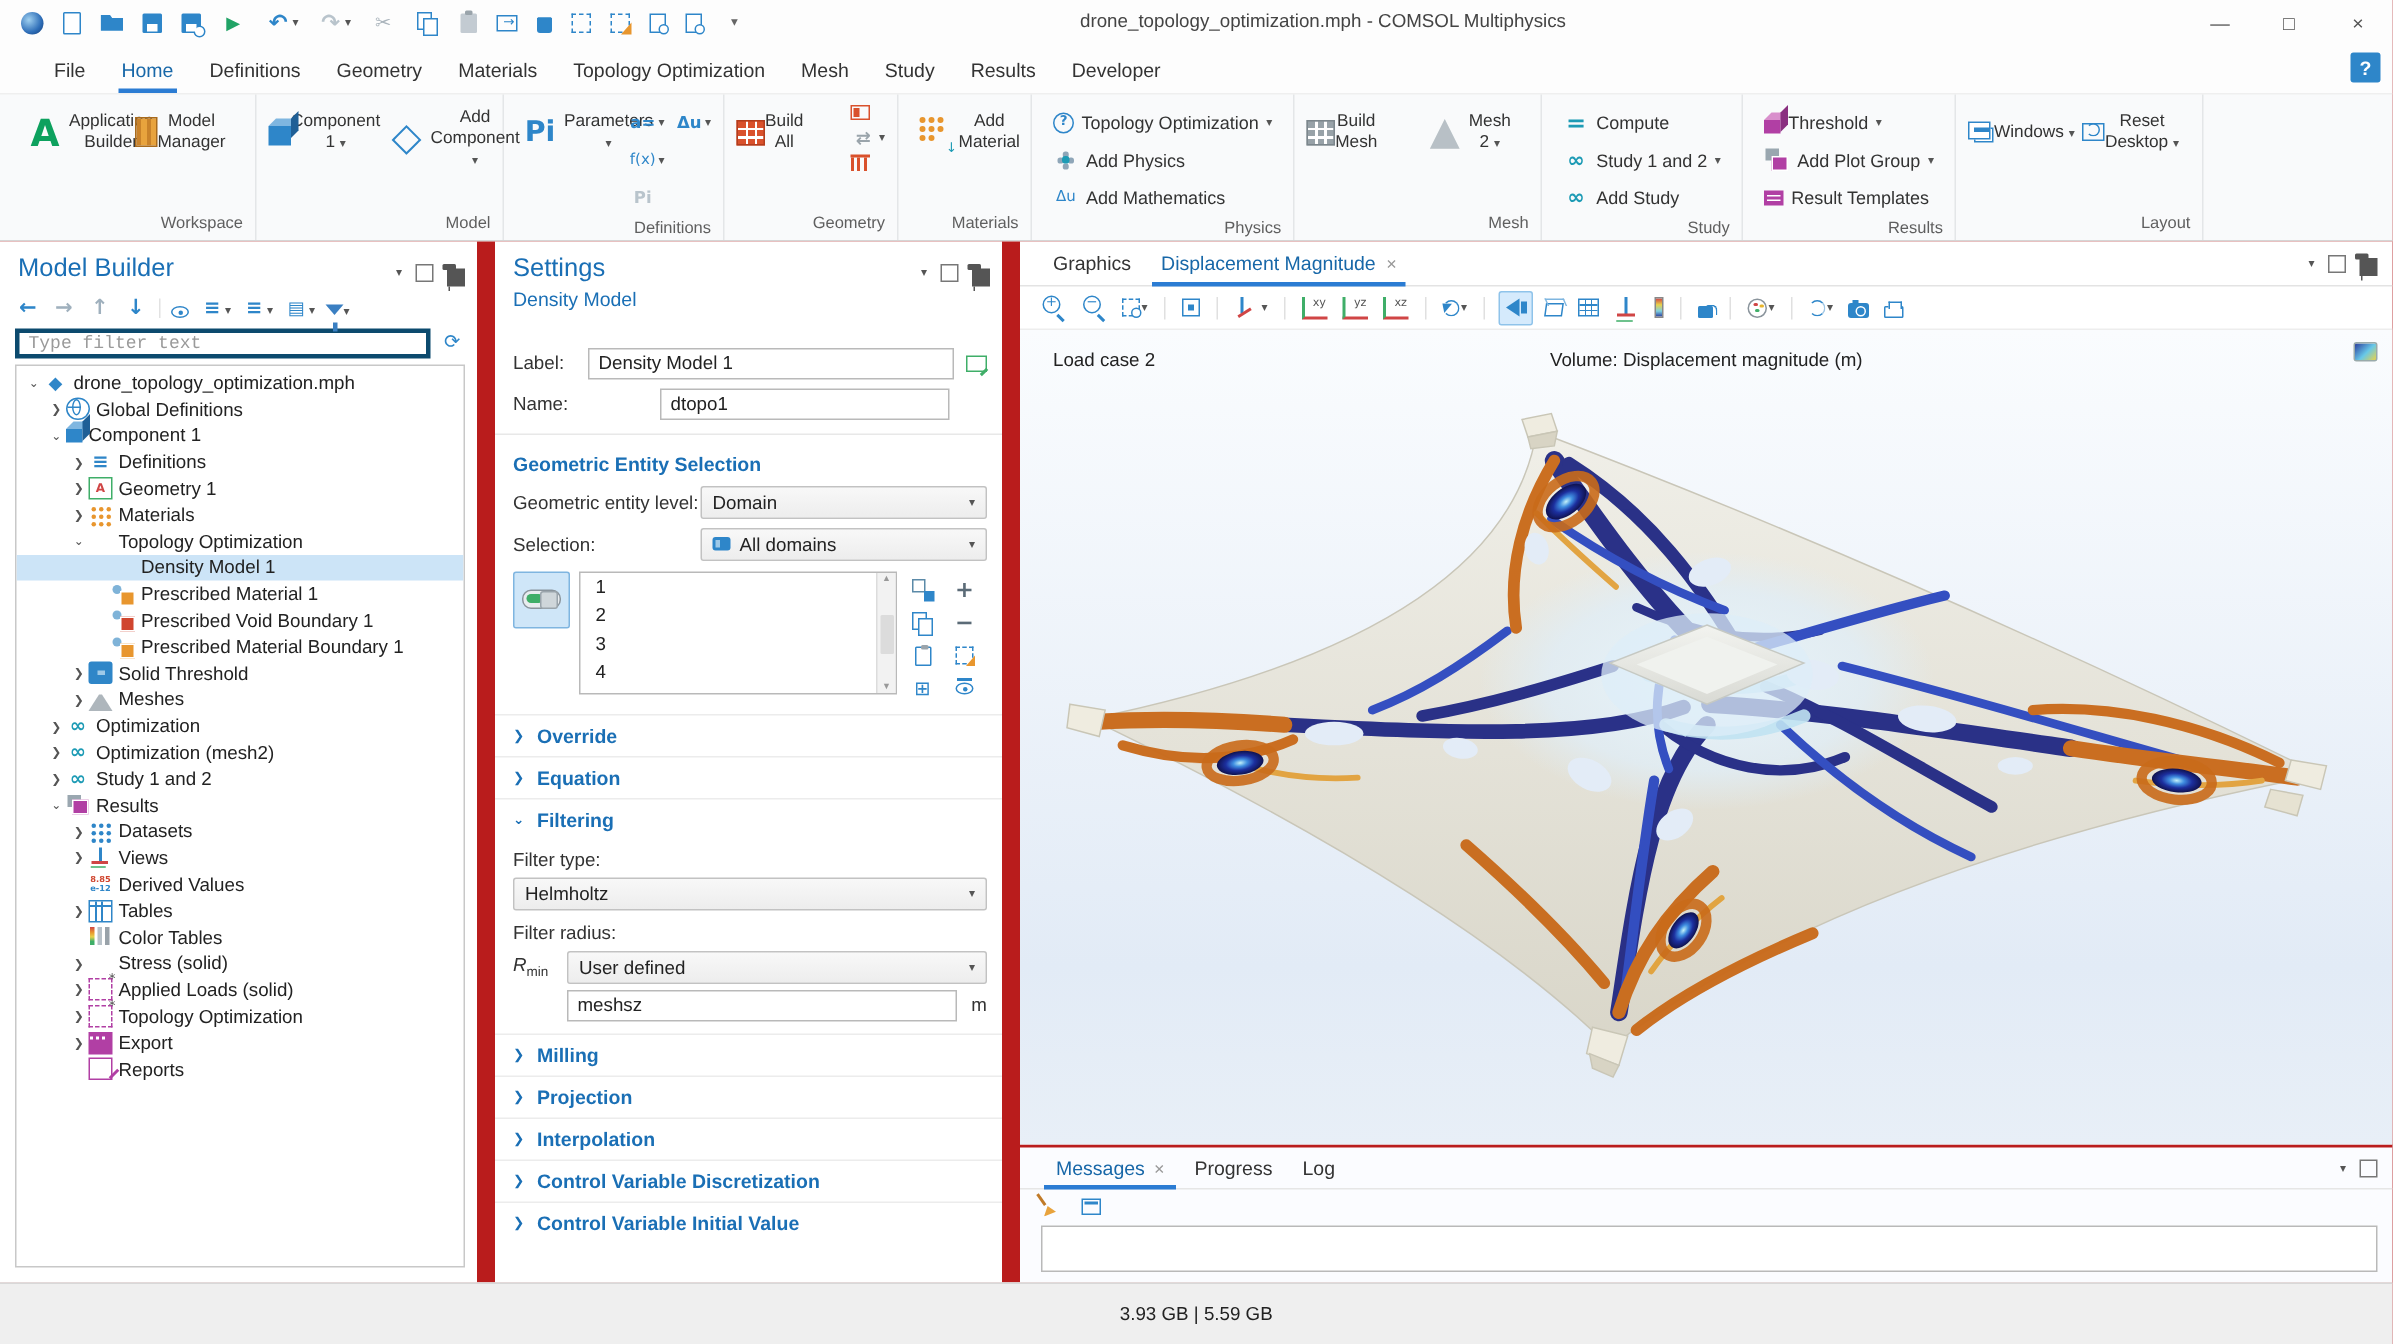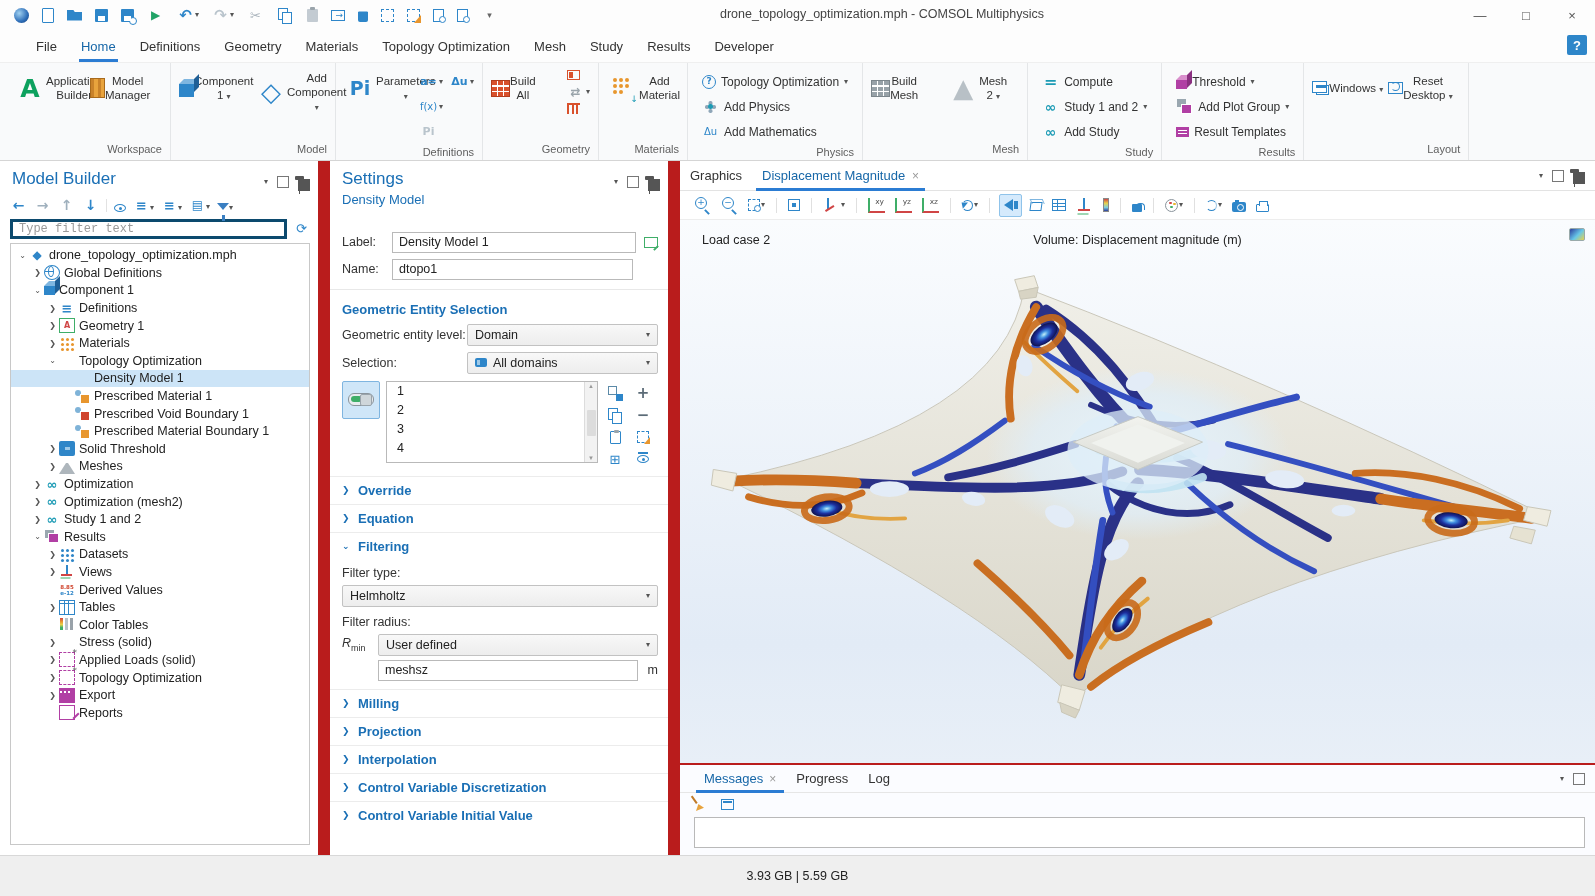--- a/index.html
+++ b/index.html
@@ -219,21 +219,21 @@
   .secrow{display:flex;align-items:center;gap:8px;height:28px;border-top:1px solid #ececec;padding:0 12px;font-size:13px;font-weight:bold;color:#1a6fb5}
   .secrow .arrow{font-size:9px;color:#1a6fb5;width:8px}
   .fil-label{font-size:12.5px;color:#333;padding:6px 12px 3px}
   .fil-comboline{display:flex;padding:2px 10px 2px 12px;gap:6px;align-items:center}
   .rminlab{font-size:12.5px;color:#333;font-style:italic;width:30px;flex:none}
   .rminlab sub{font-size:9px;font-style:normal}
   .unitlab{font-size:12.5px;color:#333;padding-left:4px}
 
   
   .gpanel{flex:1;display:flex;flex-direction:column;min-height:0;background:#fff}
-  .gtabs{height:30px;display:flex;align-items:center;border-bottom:1px solid #e3e3e3;position:relative}
+  .gtabs{height:30px;display:flex;align-items:center;padding-left:12px;border-bottom:1px solid #e3e3e3;position:relative}
   .gtab{display:flex;align-items:center;gap:7px;padding:0 10px;height:30px;font-size:13px;color:#333;position:relative}
   .gtab.active{color:#1767a8}
   .gtab.active::after{content:"";position:absolute;left:4px;right:4px;bottom:0;height:3px;background:#2b7cd3}
   .closex{color:#9a9a9a;font-size:12px}
   .gtools{height:29px;display:flex;align-items:center;gap:6px;padding-left:12px;border-bottom:1px solid #ededed}
   .gtools .tsep{width:1px;height:15px;background:#e0e0e0;margin:0 3px}
   .gtools .tbtn{display:flex;align-items:center;gap:1px;padding:2px;border-radius:2px}
   .gtools .tbtn.on{background:#d5eafc;border:1px solid #8fc3ea}
   .canvas{flex:1;position:relative;background:linear-gradient(#fafcfe,#e2ebf6 78%,#e8eff7);min-height:0}
   .anno-left{position:absolute;left:22px;top:13px;font-size:12.5px;color:#222}
@@ -713,21 +713,21 @@
       </div>
       <div class="psub">Density Model</div>
       <div class="set-body">
         <div class="frow" style="margin-top:16px">
           <label>Label:</label>
           <input class="tinput" value="Density Model 1" style="">
           <span class="ic ic-rename-badge"></span>
         </div>
         <div class="frow">
           <label>Name:</label>
-          <input class="tinput" style="margin-right: 25px;" value="dtopo1">
+          <input class="tinput" style="margin-right: 25px; margin-left: 48px;" value="dtopo1">
         </div>
         <div class="divider"></div>
         <div class="sheading">Geometric Entity Selection</div>
         <div class="grow">
           <span class="glab">Geometric entity level:</span>
           <div class="combo">
             <span class="cv">Domain</span>
             <span class="caret"></span>
           </div>
         </div>

